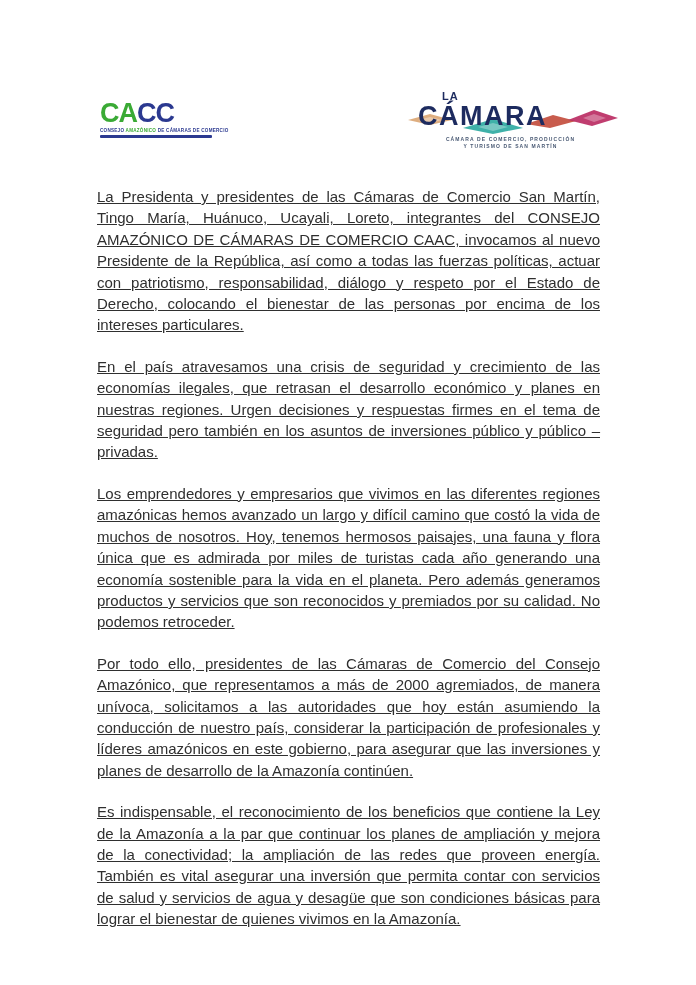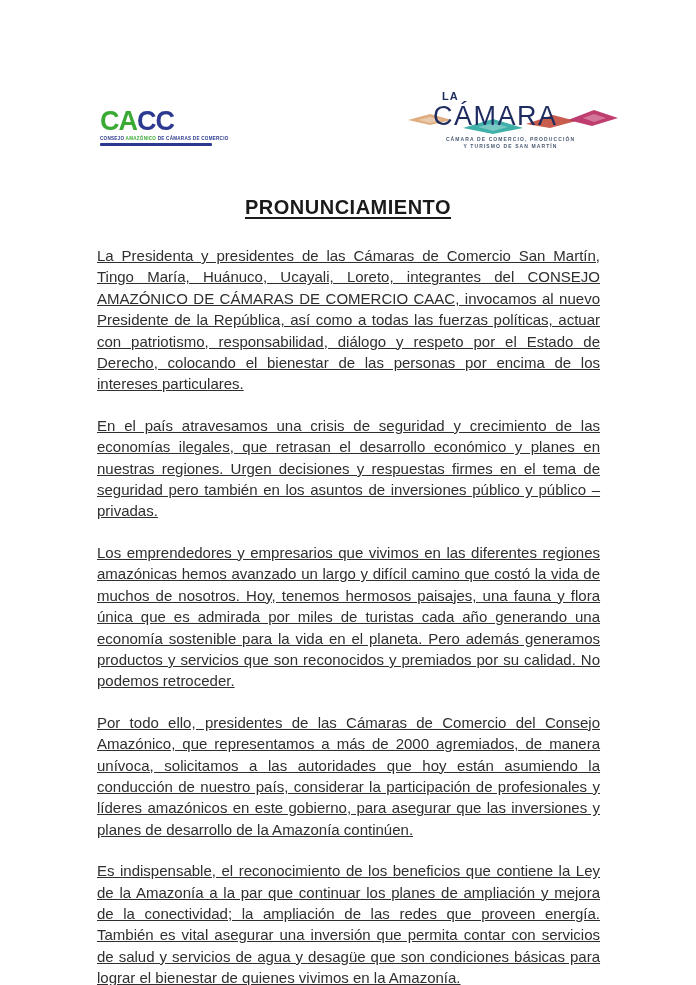--- a/index.html
+++ b/index.html
@@ -18,21 +18,20 @@
   .header {
     position: relative;
     height: 160px;
   }
 
   .cacc-logo {
     position: absolute;
     left: 100px;
     top: 100px;
     width: 118px;
-    margin-top: 8px;
   }
   .cacc-word {
     font-weight: 800;
     font-size: 27px;
     line-height: 26px;
     letter-spacing: -1px;
     font-family: "Liberation Sans", sans-serif;
   }
   .cacc-word .g { color: var(--cacc_green, #3aaa35); }
   .cacc-word .b { color: var(--cacc_blue, #2b3990); }
@@ -72,25 +71,25 @@
     top: 0;
     z-index: 2;
     font-size: 11px;
     font-weight: 700;
     letter-spacing: 1px;
     color: var(--camara_navy, #1d2b5f);
     margin-left: 28px;
   }
   .camara-name {
     position: absolute;
-    left: 25px;
+    left: 10px;
     top: 11px;
     z-index: 2;
     font-size: 27px;
-    font-weight: 400;
+    font-weight: 700;
     letter-spacing: 1.5px;
     color: var(--camara_navy, #1d2b5f);
   }
   .camara-tags {
     position: absolute;
     left: 0;
     top: 46px;
     width: 100%;
     z-index: 2;
     text-align: center;
@@ -155,21 +154,20 @@
       <div class="camara-la">LA</div>
       <div class="camara-name">CÁMARA</div>
       <div class="camara-tags">
         <div class="camara-tag1">CÁMARA DE COMERCIO, PRODUCCIÓN</div>
         <div class="camara-tag2">Y TURISMO DE SAN MARTÍN</div>
       </div>
     </div>
 
   </div>
 
-  <h1 class="doc-title">PRONUNCIAMIENTO</h1>
 
   <div class="doc-body">
     <p>La Presidenta y presidentes de las Cámaras de Comercio San Martín, Tingo María, Huánuco, Ucayali,  Loreto, integrantes del CONSEJO AMAZÓNICO DE CÁMARAS DE COMERCIO CAAC, invocamos al nuevo Presidente de la República, así como a todas las fuerzas políticas, actuar con patriotismo, responsabilidad, diálogo y respeto por el Estado de Derecho, colocando el bienestar de las personas por encima de los intereses particulares.</p>
     <p>En el  país atravesamos una crisis de seguridad y crecimiento de las economías ilegales, que retrasan el desarrollo económico y planes en nuestras regiones. Urgen decisiones y respuestas firmes en el tema de seguridad pero también en los asuntos de inversiones público y público – privadas.</p>
     <p>Los emprendedores y empresarios que vivimos en las diferentes regiones amazónicas hemos avanzado un largo y difícil camino que costó la vida de muchos de nosotros. Hoy, tenemos hermosos paisajes, una fauna y flora única que es admirada por miles de turistas cada año generando una economía sostenible para la vida en el planeta. Pero además generamos productos y servicios que son reconocidos  y premiados por su calidad. No podemos retroceder.</p>
     <p>Por todo ello,  presidentes de las Cámaras de Comercio del Consejo Amazónico, que representamos a más de 2000 agremiados,  de manera unívoca, solicitamos a las autoridades que hoy están asumiendo la conducción de nuestro país, considerar la participación de  profesionales y  líderes amazónicos en este gobierno, para asegurar que las inversiones y planes de desarrollo de la Amazonía  continúen.</p>
     <p>Es indispensable,  el reconocimiento de los beneficios que contiene la Ley de la Amazonía a la par que continuar los planes de ampliación y mejora de la conectividad; la ampliación de las redes que proveen energía. También es vital asegurar una inversión que permita  contar con servicios de salud y servicios de agua y desagüe que son condiciones básicas para lograr el bienestar de quienes vivimos en la Amazonía.</p>
 
   </div>
 

